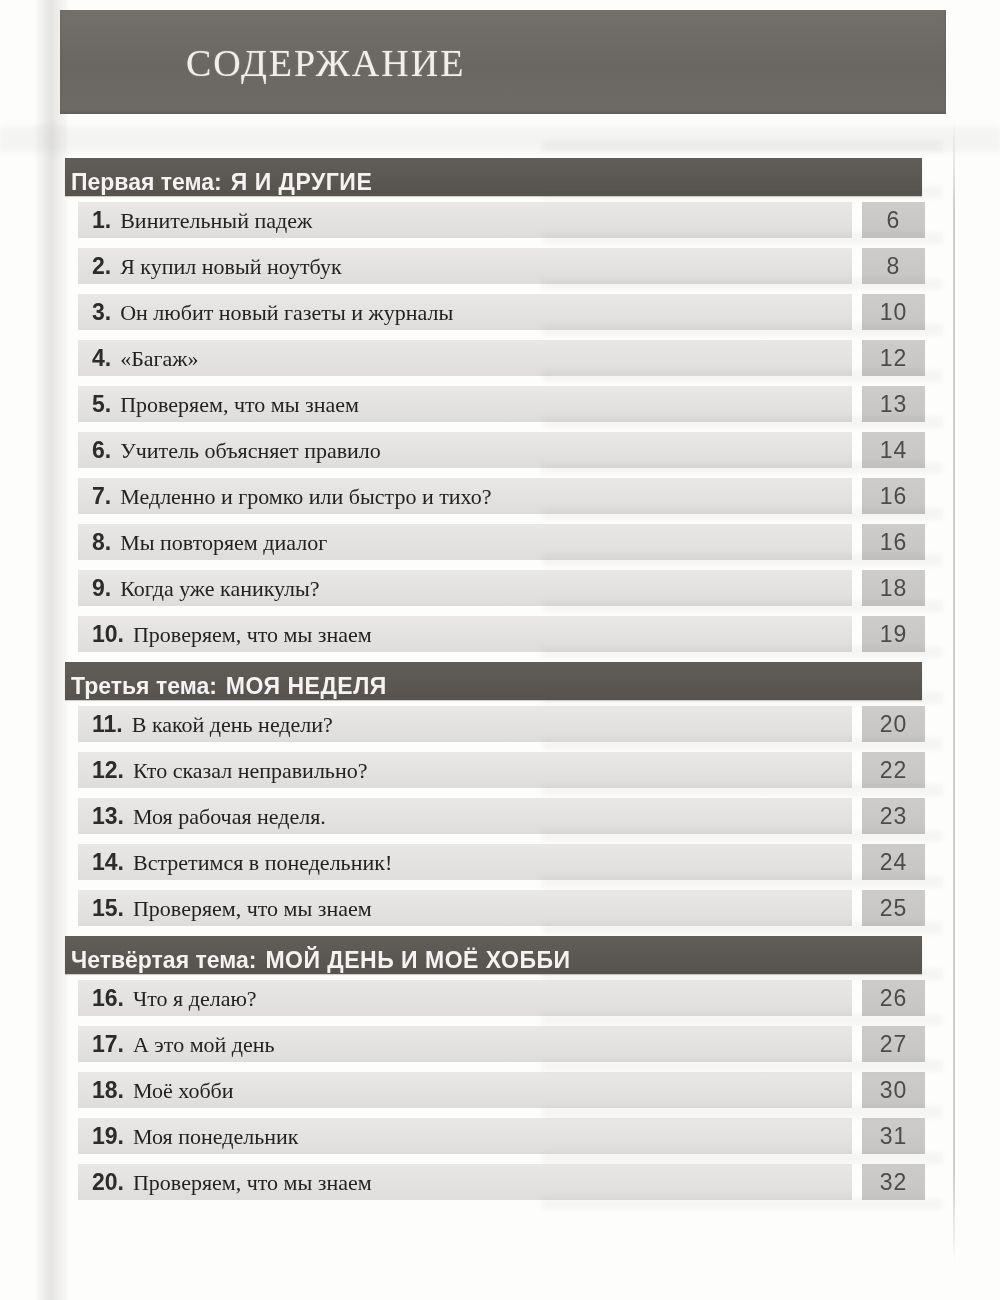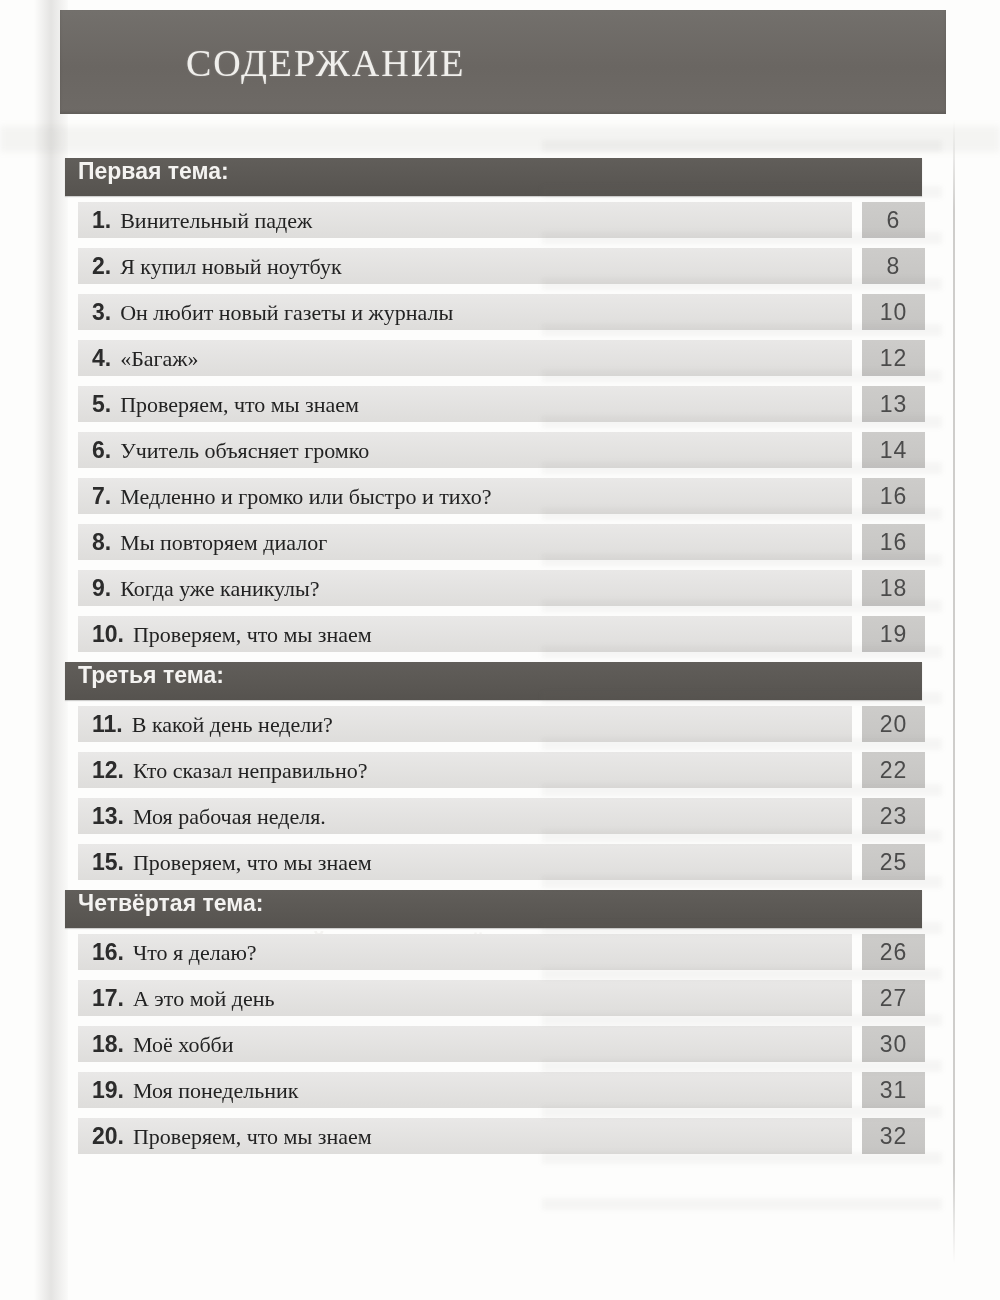--- a/index.html
+++ b/index.html
@@ -46,22 +46,22 @@
     font-family:"Liberation Serif","DejaVu Serif",serif;
     font-size:38px; letter-spacing:2px; color:#f0efec;
     margin-left:126px; margin-top:2px;
     text-shadow:0 0 2px rgba(255,255,255,0.25);
   }
   
   .toc { position:absolute; left:0; top:158px; right:0; z-index:2; }
   .section-header {
     height:38px; margin:0 78px 6px 65px;
     background:linear-gradient(180deg,#615e5a 0%, #56534f 100%);
-    color:#f4f3f1; display:flex; align-items:flex-start;
-    padding-left:13px; font-size:23px;
+    color:#f4f3f1; display:flex; align-items:flex-end;
+    padding-left:6px; font-size:23px;
     box-shadow:0 1px 1px rgba(0,0,0,0.18);
   }
   .s-label { font-weight:bold; margin-right:9px; white-space:pre; }
   .s-title { font-weight:bold; letter-spacing:0.5px;margin-top:42px; }
   .row { display:flex; height:36px; margin:0 75px 10px 78px; }
   .row-main {
     flex:1; background:linear-gradient(180deg,#e9e8e7 0%, #dedddb 100%);
     display:flex; align-items:center; padding-left:14px; margin-right:10px;
     min-width:0;
   }
@@ -146,21 +146,21 @@
     </div>
   </div>
 </div>
   </section>
 
   <section class="section">
     <div class="rows">
   <div class="row">
     <div class="row-main">
       <span class="num">6.</span>
-      <span class="txt">Учитель объясняет громко</span>
+      <span class="txt">Учитель объясняет правило</span>
     </div>
     <div class="page-box">
       <span class="pnum">14</span>
     </div>
   </div>
 
   <div class="row">
     <div class="row-main">
       <span class="num">7.</span>
       <span class="txt">Медленно и громко или быстро и тихо?</span>
@@ -231,20 +231,29 @@
   <div class="row">
     <div class="row-main">
       <span class="num">13.</span>
       <span class="txt">Моя рабочая неделя.</span>
     </div>
     <div class="page-box">
       <span class="pnum">23</span>
     </div>
   </div>
 
+  <div class="row">
+    <div class="row-main">
+      <span class="num">14.</span>
+      <span class="txt">Встретимся в понедельник!</span>
+    </div>
+    <div class="page-box">
+      <span class="pnum">24</span>
+    </div>
+  </div>
 
   <div class="row">
     <div class="row-main">
       <span class="num">15.</span>
       <span class="txt">Проверяем, что мы знаем</span>
     </div>
     <div class="page-box">
       <span class="pnum">25</span>
     </div>
   </div>

